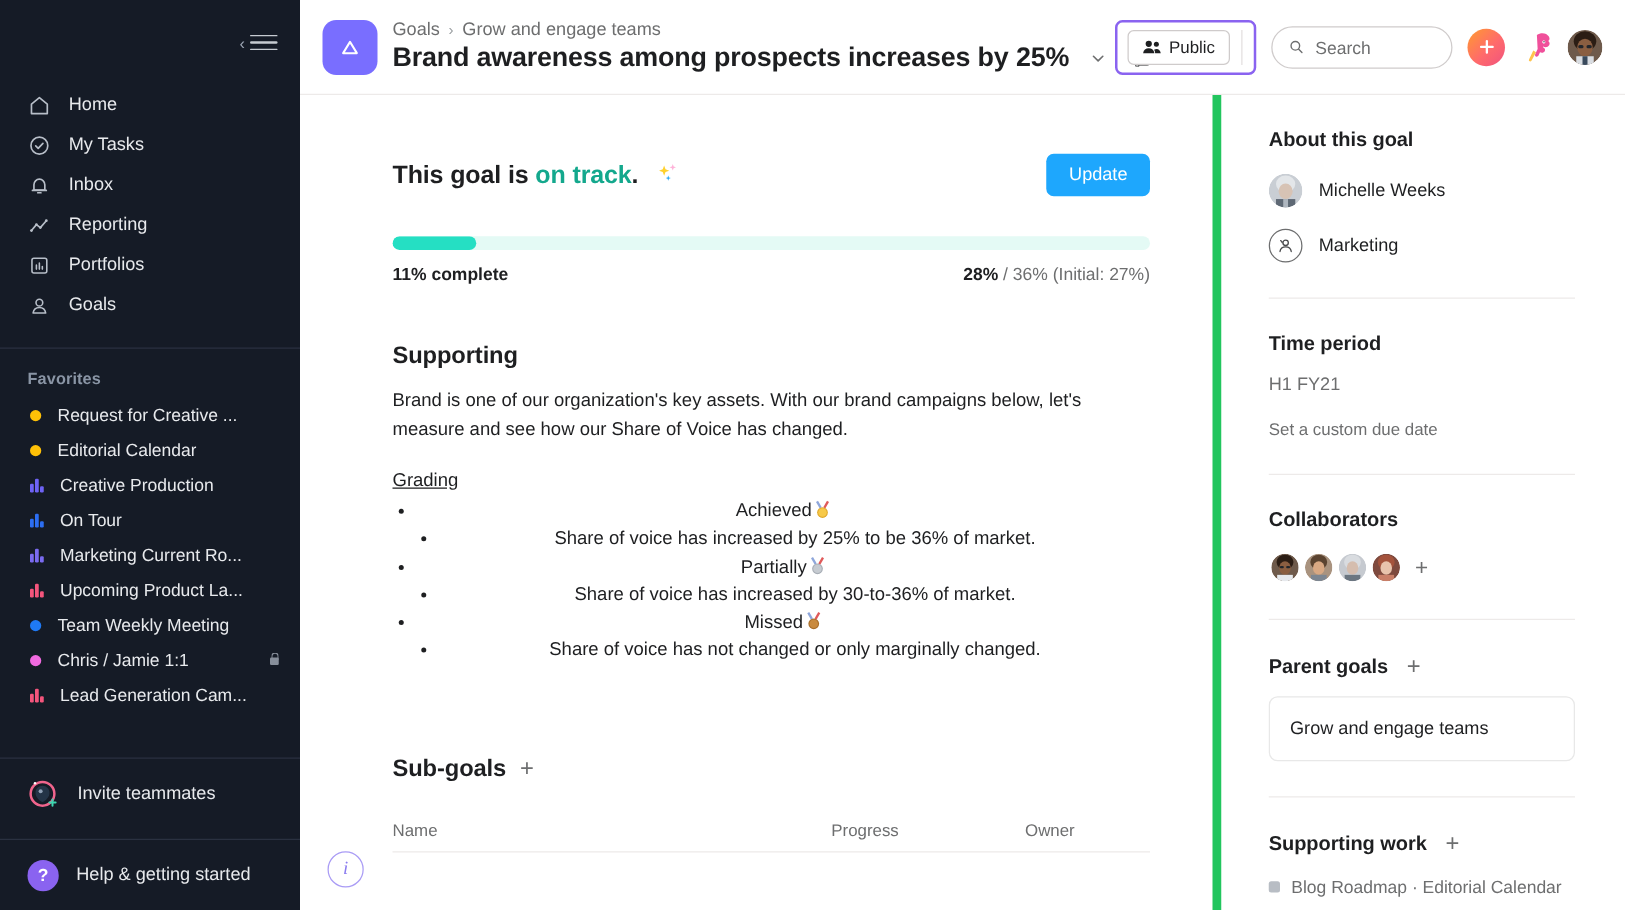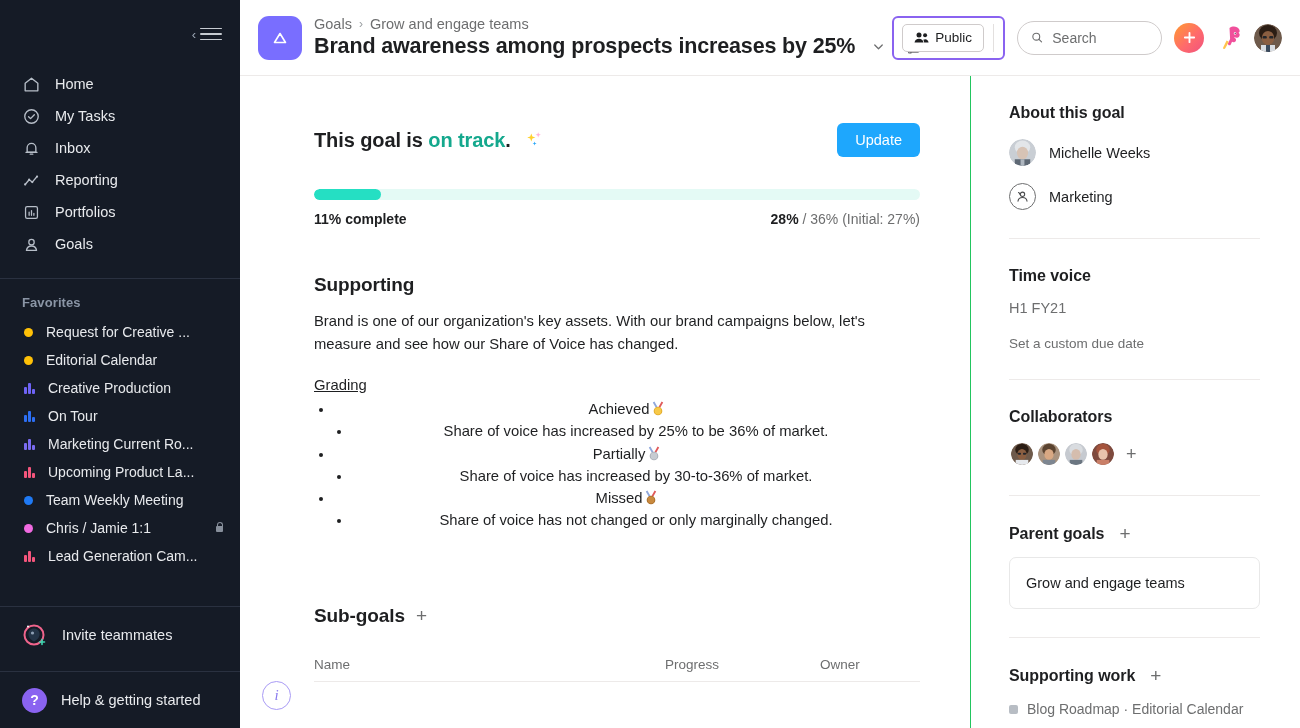--- a/index.html
+++ b/index.html
@@ -115,21 +115,21 @@
     display: flex; align-items: center; justify-content: center;
     color: #fff; font-size: 19px; line-height: 1; font-weight: 300;
   }
   .bird { width: 26px; height: 28px; flex: none; cursor: pointer; }
   .avatar { border-radius: 50%; flex: none; overflow: hidden; display: block; }
 
   
   .content { flex: 1; display: flex; min-height: 0; overflow: hidden; position: relative; }
   .col-left { flex: 1; min-width: 0; padding: 0 50px 0 74px; overflow: hidden; position: relative; }
   .col-right {
-    width: 330px; flex: none; border-left: 1px solid #22c55e;
+    width: 330px; flex: none; border-left: 7px solid #22c55e;
     padding: 28px 40px 0 38px; overflow: hidden;
   }
 
   .status-line { display: flex; align-items: center; margin-top: 47px; }
   .status-text { font-size: 20px; font-weight: bold; color: #1E1F21; letter-spacing: -0.1px; }
   .status-text .ontrack { color: #14A88D; }
   .sparkle { width: 20px; height: 20px; margin-left: 8px; display: inline-block; vertical-align: -3px; }
   .update-btn {
     margin-left: auto; background: #1EA7FD; color: #fff; border: none;
     border-radius: 6px; height: 34px; padding: 4px 18px; font-size: 14.5px;
@@ -529,21 +529,21 @@
                 <path d="M3.6 12.6C4 9.8 6.2 8.2 9 8.2s5 1.6 5.4 4.4" stroke-linecap="round"></path>
                 <path d="M4.2 2.2c.9.3 1.4 1 1.4 1.9" stroke-linecap="round"></path>
               </svg>
           </span>
           <span class="r-row-label">Marketing</span>
         </div>
 
         <div class="r-div"></div>
 
         <div class="r-sec">
-          <h3 class="r-title">Time voice</h3>
+          <h3 class="r-title">Time period</h3>
           <div class="r-sub">H1 FY21</div>
           <div class="r-link">Set a custom due date</div>
         </div>
 
         <div class="r-div"></div>
 
         <div class="r-sec">
           <h3 class="r-title">Collaborators</h3>
           <div class="avatars" id="collab-avatars">
             <svg class="avatar" width="26" height="26" viewBox="0 0 28 28">

